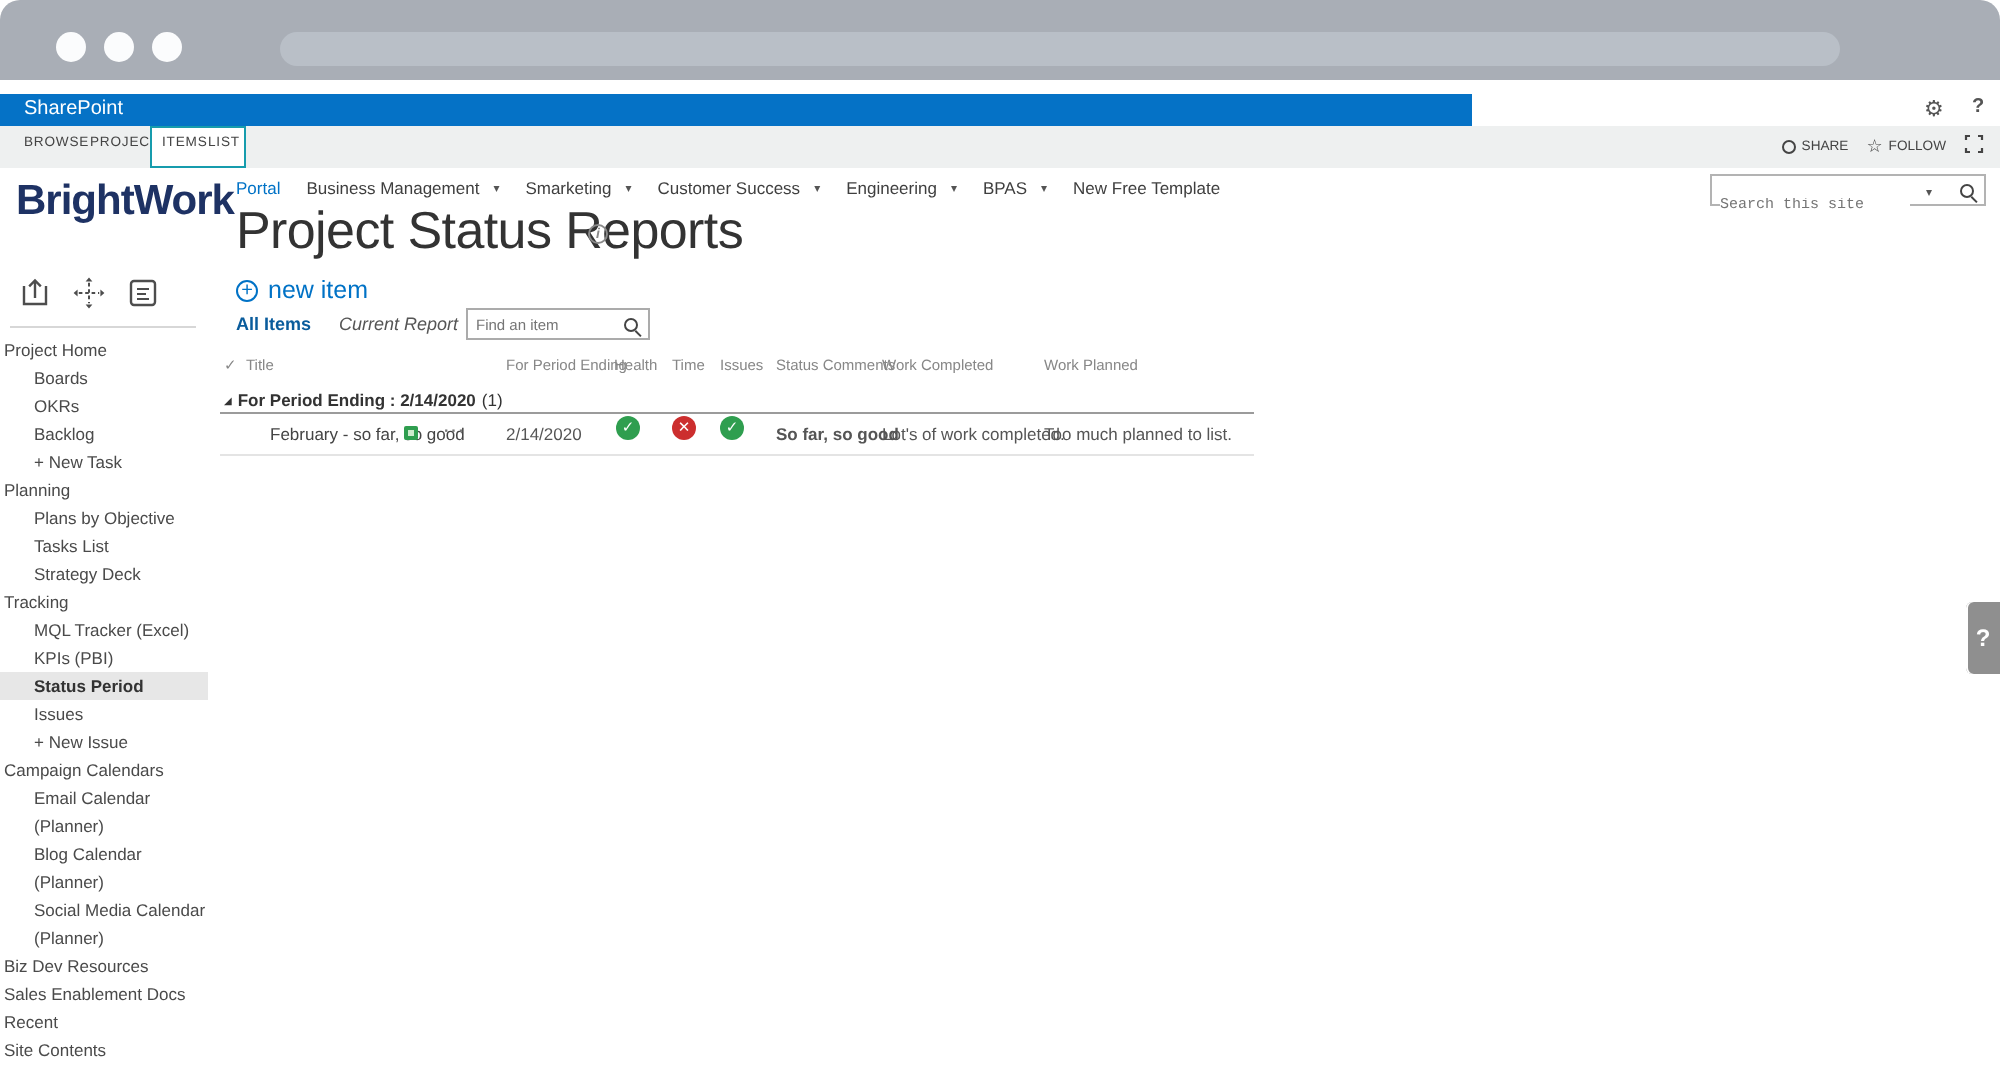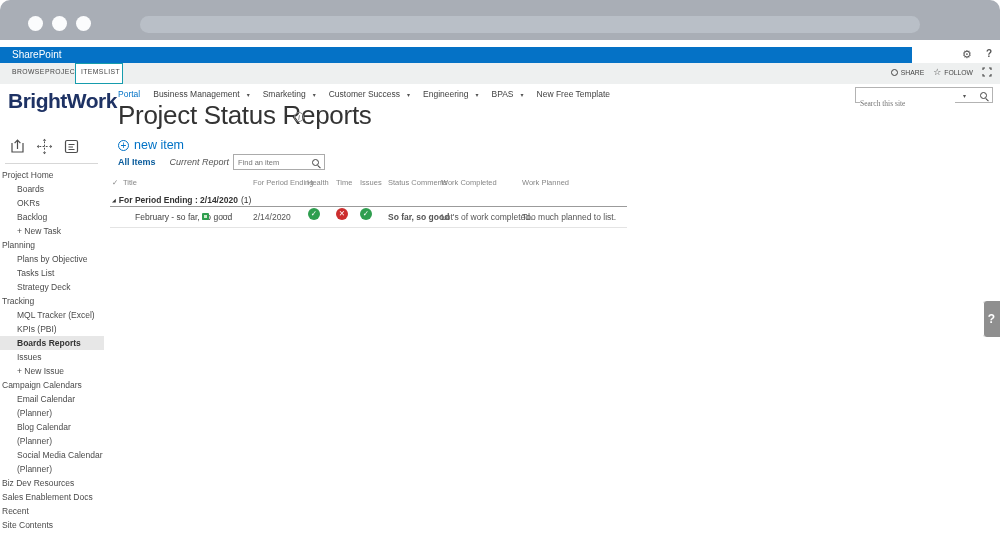--- a/index.html
+++ b/index.html
@@ -5,41 +5,41 @@
   * { margin:0; padding:0; box-sizing:border-box; }
   html,body { width:1000px; height:540px; background:#fff; font-family:"Liberation Sans", sans-serif; overflow:hidden; }
   .app { position:relative; width:1000px; height:540px; background:#fff; }
 
   
   .chrome { position:absolute; top:0; left:0; width:1000px; height:40px; background:#a9aeb6; border-radius:10px 10px 0 0; }
   .dot { position:absolute; top:16px; width:15px; height:15px; border-radius:50%; background:#fbfcfd; }
   .urlbar { position:absolute; top:16px; left:140px; width:780px; height:17px; border-radius:9px; background:#b9bfc7; }
 
   
-  .suite { position:absolute; top:47px; left:0; width:912px; height:16px; background:#0572c6; color:#fff; font-size:10px; line-height:16px; padding-left:12px; }
+  .suite { position:absolute; top:47px; left:0; width:736px; height:16px; background:#0572c6; color:#fff; font-size:10px; line-height:16px; padding-left:12px; }
   .suite-right { position:absolute; top:47px; left:912px; width:88px; height:16px; background:#fff; }
   .suite-gear { position:absolute; left:50px; top:1px; font-size:11px; color:#555; cursor:pointer; }
   .suite-help { position:absolute; left:74px; top:1px; font-size:10px; font-weight:bold; color:#555; cursor:pointer; }
 
   
   .ribbon { position:absolute; top:63px; left:0; width:1000px; height:21px; background:#eef0f0; }
   .rtab { position:absolute; top:5px; font-size:6.8px; letter-spacing:.4px; color:#444; }
   .ctx-box { position:absolute; left:75px; top:0; width:48px; height:21px; background:#fff; border:1px solid #169cad; }
   .rb-right { position:absolute; right:8px; top:4px; display:flex; align-items:center; gap:9px; font-size:6.8px; color:#444; }
   .circle-ic { width:7px; height:7px; border:1px solid #444; border-radius:50%; display:inline-block; }
   .star-ic { font-size:9px; line-height:7px; color:#444; }
 
   
   .logo { position:absolute; left:8px; top:89px; font-size:21px; font-weight:bold; letter-spacing:-0.5px; color:#1e3264; }
   .topnav { position:absolute; left:118px; top:89px; display:flex; align-items:center; font-size:8.5px; color:#3f3f3f; }
   .topnav .nav-item { margin-right:13px; display:flex; align-items:center; cursor:pointer; }
   .topnav .caret { font-size:6px; color:#555; margin-left:7px; }
   .nav-active { color:#0072c6; font-weight:normal; }
   .sbox { position:absolute; left:855px; top:87px; width:138px; height:16px; border:1px solid #b3b3b3; background:#fff; }
-  .sbox input { position:absolute; left:4px; top:1px; width:95px; height:28px; border:none; outline:none; font-size:7.5px; color:#444; font-family:Liberation Serif, serif; }
+  .sbox input { position:absolute; left:4px; top:1px; width:95px; height:28px; border:none; outline:none; font-size:7.5px; color:#444; font-family:Liberation Mono, monospace; }
   .sbox .caret { position:absolute; right:26px; top:4px; font-size:6px; color:#555; }
   .mag { position:absolute; width:10px; height:10px; }
   .mag::before { content:""; position:absolute; left:1px; top:1px; width:5px; height:5px; border:1.2px solid #444; border-radius:50%; }
   .mag::after { content:""; position:absolute; left:6.5px; top:6.5px; width:3.5px; height:1.2px; background:#444; transform:rotate(45deg); transform-origin:0 0; }
   .page-title { position:absolute; left:118px; top:100px; font-size:26px; font-weight:300; color:#333; letter-spacing:-0.3px; }
   .info-ic { position:absolute; left:294px; top:112px; width:10px; height:10px; border:1px solid #8a8a8a; border-radius:50%; color:#8a8a8a; font-size:7px; text-align:center; line-height:9px; font-style:italic; font-weight:bold; }
 
   
   .side-icons { position:absolute; left:9px; top:138px; display:flex; gap:10px; }
   .side-icons svg { cursor:pointer; }
@@ -185,21 +185,21 @@
     <div class="it lv1">OKRs</div>
     <div class="it lv1">Backlog</div>
     <div class="it lv1">+ New Task</div>
     <div class="it">Planning</div>
     <div class="it lv1">Plans by Objective</div>
     <div class="it lv1">Tasks List</div>
     <div class="it lv1">Strategy Deck</div>
     <div class="it">Tracking</div>
     <div class="it lv1">MQL Tracker (Excel)</div>
     <div class="it lv1">KPIs (PBI)</div>
-    <div class="it lv1 active">Boards Reports</div>
+    <div class="it lv1 active">Status Period</div>
     <div class="it lv1">Issues</div>
     <div class="it lv1">+ New Issue</div>
     <div class="it">Campaign Calendars</div>
     <div class="it lv1">Email Calendar (Planner)</div>
     <div class="it lv1">Blog Calendar (Planner)</div>
     <div class="it lv1">Social Media Calendar (Planner)</div>
     <div class="it">Biz Dev Resources</div>
     <div class="it">Sales Enablement Docs</div>
     <div class="it">Recent</div>
     <div class="it">Site Contents</div>

